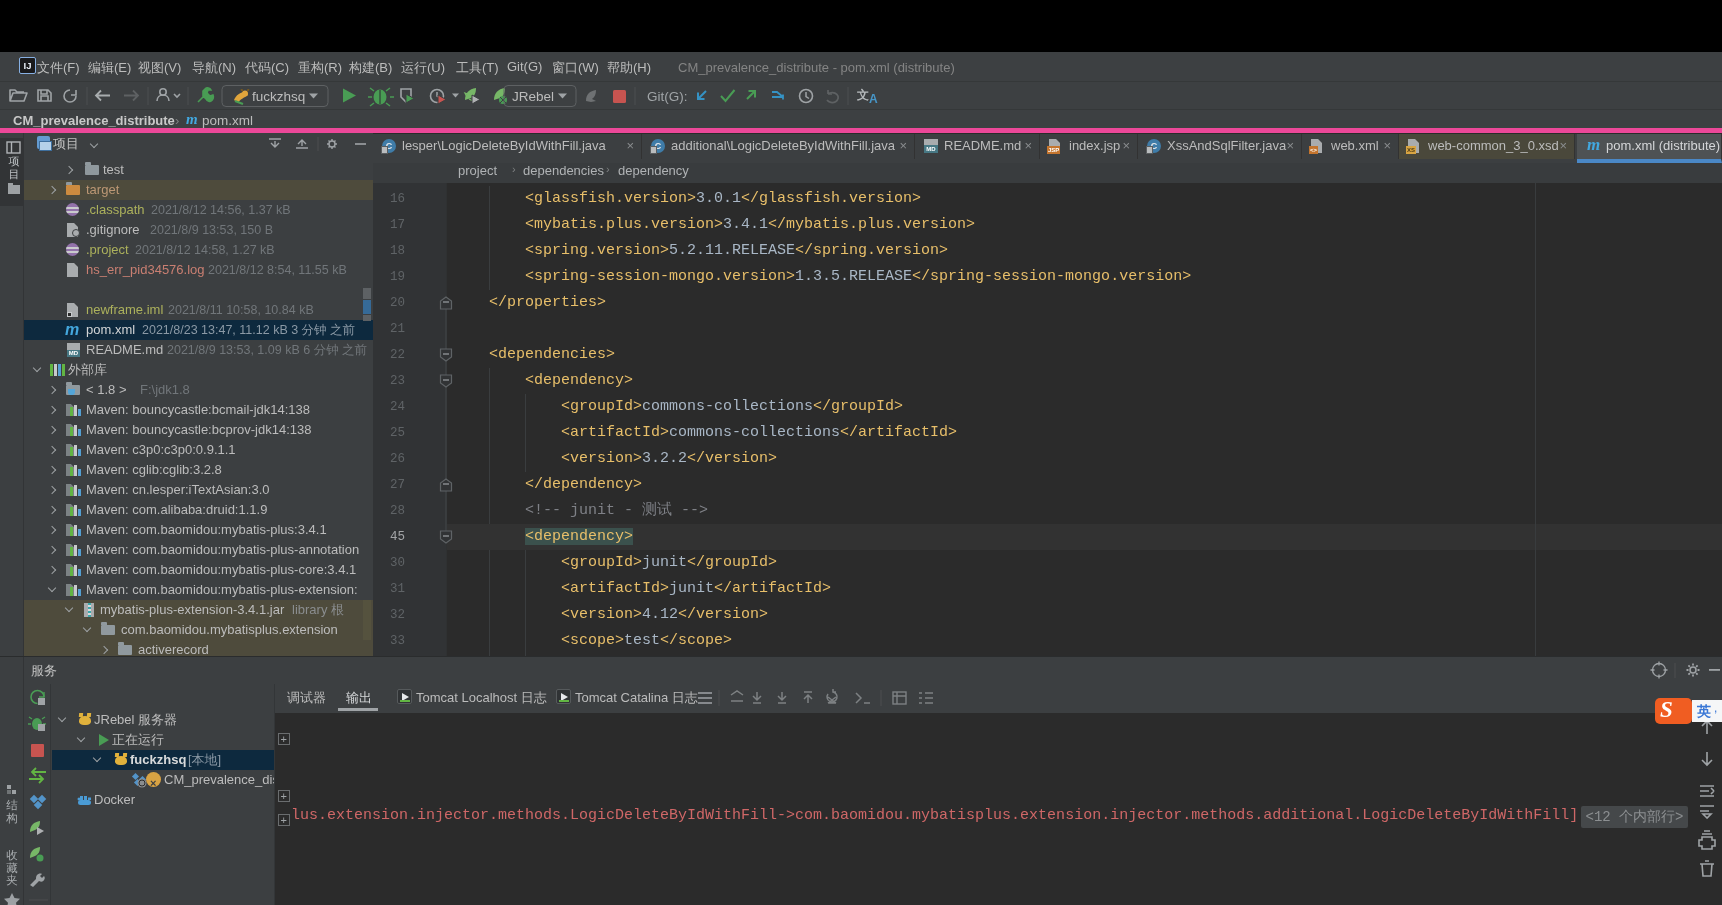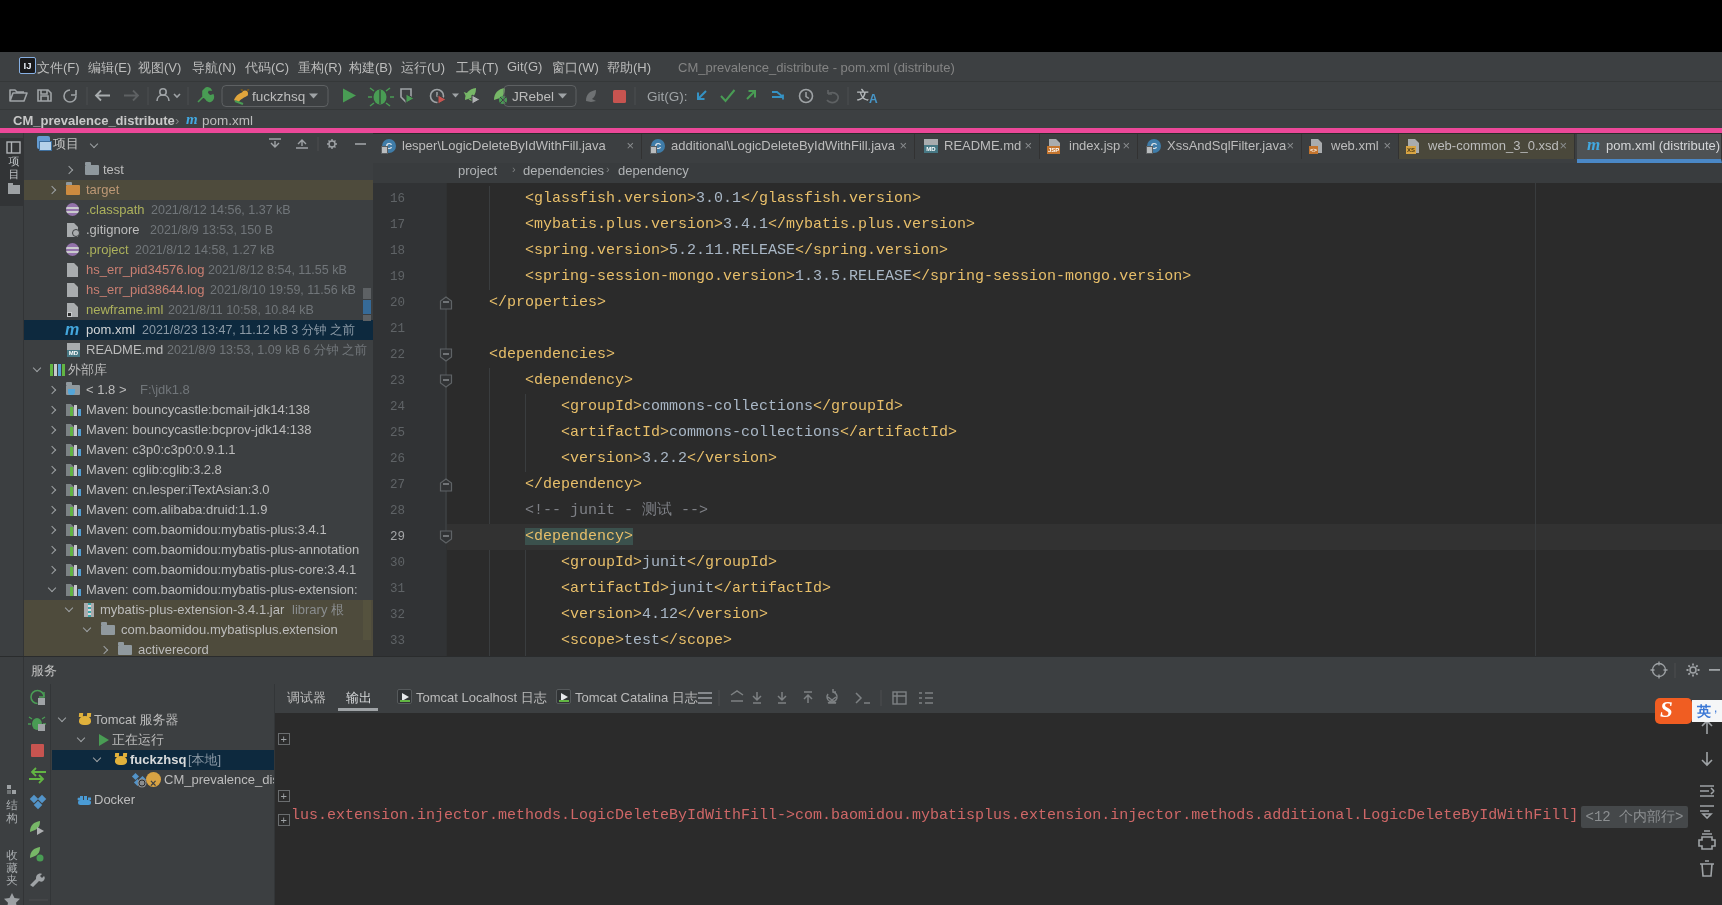--- a/index.html
+++ b/index.html
@@ -237,25 +237,20 @@
       <div class="trow" style="top:107px;">
           <i class="pcir" style="left:39px;"></i>
           <span style="position:absolute;left:59px;color:#acb15c;">.project</span>
           <span class="date" style="left:108px;">2021/8/12 14:58, 1.27 kB</span>
         </div>
       <div class="trow" style="top:127px;">
           <i class="fic" style="left:40px;"></i>
           <span style="position:absolute;left:59px;color:#c97f72;">hs_err_pid34576.log</span>
           <span class="date" style="left:181px;">2021/8/12 8:54, 11.55 kB</span>
         </div>
-      <div class="trow" style="top:147px;">
-          <i class="fic" style="left:40px;"></i>
-          <span style="position:absolute;left:59px;color:#c97f72;">hs_err_pid38644.log</span>
-          <span class="date" style="left:183px;">2021/8/10 19:59, 11.56 kB</span>
-        </div>
       <div class="trow" style="top:167px;">
           <i class="fic" style="left:40px;"></i>
           <i style="position:absolute;left:40px;top:12px;width:5px;height:5px;background:#2b2b2b;border:1px solid #c7cacc;"></i>
           <span style="position:absolute;left:59px;color:#acb15c;">newframe.iml</span>
           <span class="date" style="left:141px;">2021/8/11 10:58, 10.84 kB</span>
         </div>
       <div class="trow" style="top:187px;">
           <b style="position:absolute;left:38px;top:0px;font-size:16px;font-style:italic;color:#44a7dd;">m</b>
           <span style="position:absolute;left:59px;color:#d3d5d6;">pom.xml</span>
           <span class="date" style="left:115px;color:#8b99a5;">2021/8/23 13:47, 11.12 kB 3 分钟 之前</span>
@@ -465,21 +460,21 @@
           <div class="gnum" style="top:81px;">19</div>
         <div class="gnum" style="top:107px;">20</div>
           <div class="gnum" style="top:133px;">21</div>
         <div class="gnum" style="top:159px;">22</div>
           <div class="gnum" style="top:185px;">23</div>
         <div class="gnum" style="top:211px;">24</div>
           <div class="gnum" style="top:237px;">25</div>
         <div class="gnum" style="top:263px;">26</div>
           <div class="gnum" style="top:289px;">27</div>
         <div class="gnum" style="top:315px;">28</div>
-          <div class="gnum" style="top:341px;color:#a4a6a8;">29</div>
+          <div class="gnum" style="top:341px;color:#a4a6a8;">45</div>
         <div class="gnum" style="top:367px;">30</div>
           <div class="gnum" style="top:393px;">31</div>
         <div class="gnum" style="top:419px;">32</div>
           <div class="gnum" style="top:445px;">33</div>
       </div>
       <div class="abs" id="code">
         <div style="position:absolute;left:42px;top:3px;width:1px;height:104px;background:#3a3d3f;"></div>
         <div style="position:absolute;left:42px;top:185px;width:1px;height:288px;background:#3a3d3f;"></div>
         <div style="position:absolute;left:78px;top:211px;width:1px;height:78px;background:#3a3d3f;"></div>
         <div style="position:absolute;left:78px;top:367px;width:1px;height:106px;background:#3a3d3f;"></div>
@@ -582,21 +577,21 @@
             <circle cx="16" cy="174" r="3.5" fill="#499c54"></circle>
           </g>
         <path d="M9 203 l6 -6 c2 1 4 1 5 -1 c1 -1 1 -3 0 -4 l-2 2 l-2 -2 l2 -2 c-2 -1 -4 0 -5 1 c-1 1 -1 3 -1 4 l-6 6 z" fill="#9fa3a6"></path>
         <line x1="5" y1="216" x2="24" y2="216" stroke="#4c4f51"></line>
       </svg>
     </div>
     <div class="abs" id="svctree">
       <div class="srow" style="top:26px;">
           <i class="cd" style="left:7px;"></i>
           <i class="cat" style="left:26px;"></i>
-          <span style="left:42px;">Tomcat 服务器</span>
+          <span style="left:42px;">JRebel 服务器</span>
         </div>
       <div class="srow" style="top:46px;">
           <i class="cd" style="left:26px;"></i>
           <i style="position:absolute;left:47px;top:4px;border-left:10px solid #499c54;border-top:6px solid transparent;border-bottom:6px solid transparent;"></i>
           <span style="left:60px;">正在运行</span>
         </div>
       <div class="srow" style="top:66px;background:#0d293e;">
           <i class="cd" style="left:42px;"></i>
           <i class="cat" style="left:62px;"></i>
           <span style="left:78px;font-weight:bold;color:#d8dadb;">fuckzhsq</span>

